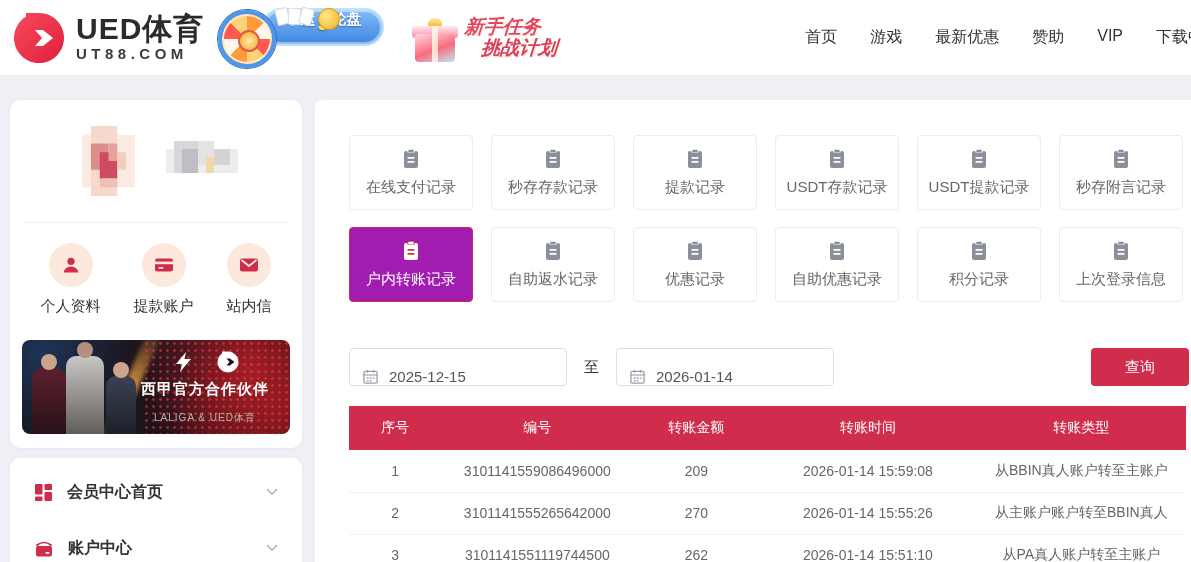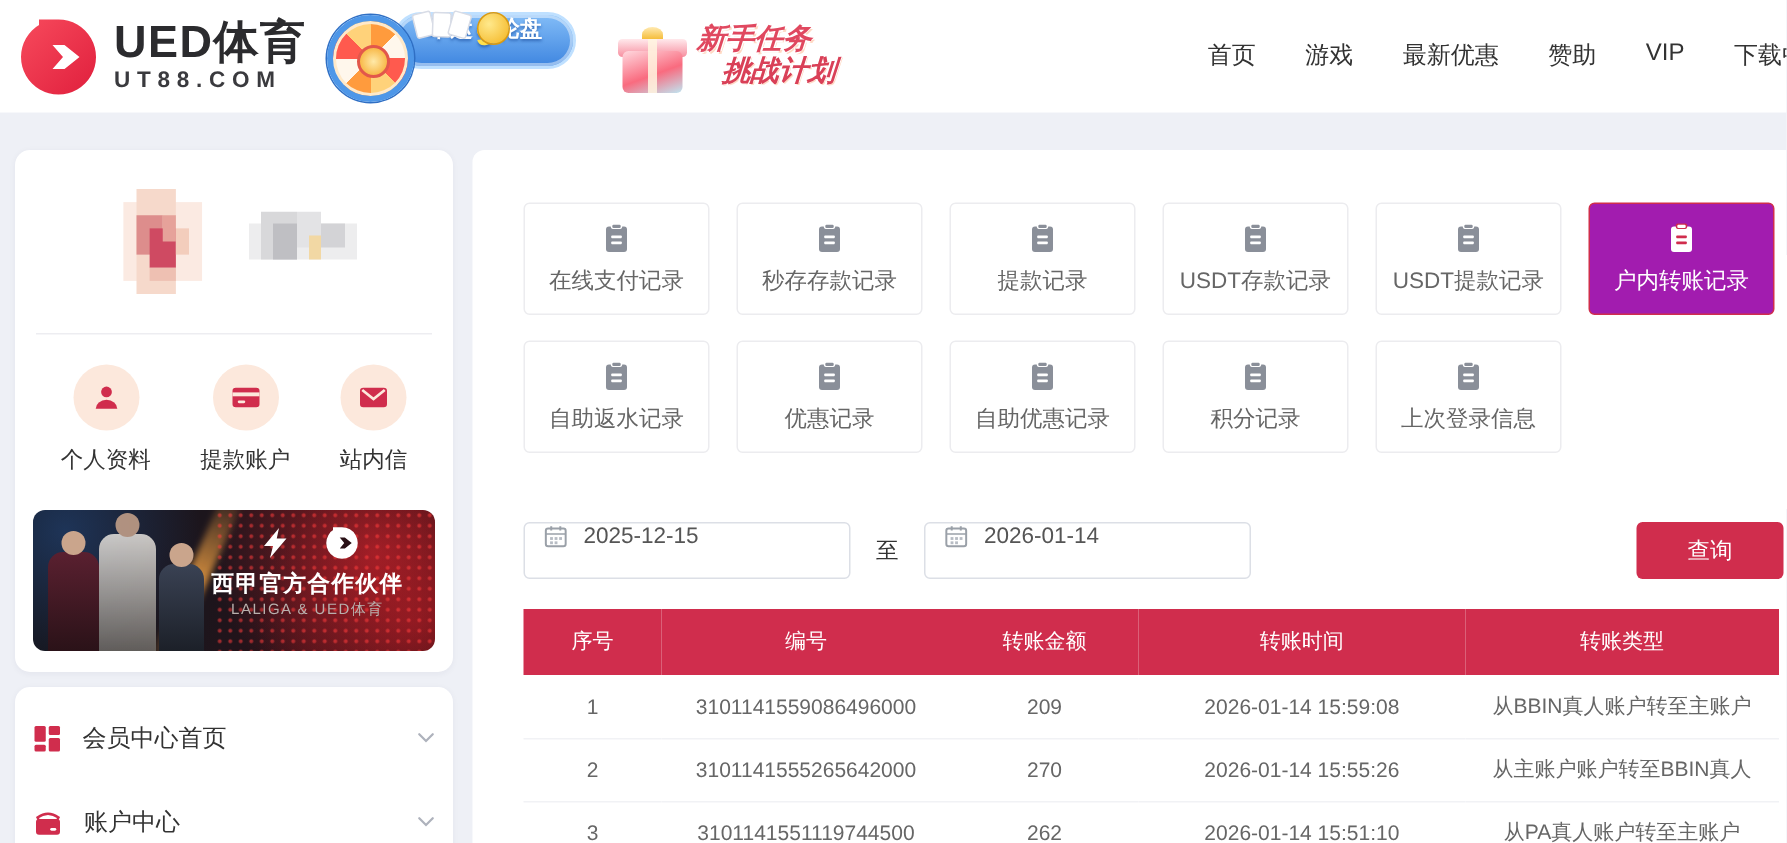--- a/index.html
+++ b/index.html
@@ -68,40 +68,40 @@
   .side-banner .dots { position:absolute; right:0; top:0; width:55%; height:100%;
       background-image:radial-gradient(rgba(255,60,60,.55) 1px, transparent 1.6px); background-size:7px 7px; }
   .sil { position:absolute; bottom:0; border-radius:10px 10px 0 0; }
   .sil1 { left:10px; width:34px; height:66px; background:linear-gradient(#5a2030,#2a1218); }
   .sil2 { left:44px; width:38px; height:78px; background:linear-gradient(#e8e4de,#6e6a66); opacity:.85; }
   .sil3 { left:84px; width:30px; height:58px; background:linear-gradient(#3a4254,#1c2028); }
   .sil1::before,.sil2::before,.sil3::before { content:""; position:absolute; top:-14px; left:50%; transform:translateX(-50%); width:16px; height:16px; border-radius:50%; background:#caa58c; }
   .banner-text { position:absolute; right:10px; top:10px; width:56%; text-align:center; }
   .banner-logos { display:flex; justify-content:center; gap:20px; margin-bottom:6px; }
   .banner-title { color:#fff; font-size:15px; font-weight:bold; letter-spacing:1px; }
-  .banner-sub { color:#b9b0ad; font-size:10px; margin-top:0; letter-spacing:1px; }
+  .banner-sub { color:#b9b0ad; font-size:10px; margin-top:12px; letter-spacing:1px; }
 
   .menu-card { margin-top:10px; padding:6px 0; }
-  .menu-item { height:56px; display:flex; align-items:center; gap:14px; padding:0 12px; cursor:pointer; }
+  .menu-item { height:56px; display:flex; align-items:center; gap:14px; padding:0 24px; cursor:pointer;font-weight:bold; }
   .menu-label { font-size:16px; color:#333; }
   .menu-item .chev { margin-left:auto; }
 
   
   .main { position:absolute; left:315px; top:100px; right:0; bottom:-8px; background:#fff; border-radius:8px 0 0 0; padding:35px 8px 0 34px; }
   .tabs-grid { display:grid; grid-template-columns:repeat(6,1fr); gap:17px 18px; width:834px; }
   .tab { height:75px; border:1px solid #ececef; border-radius:4px; background:#fff; display:flex; flex-direction:column; align-items:center; justify-content:center; gap:9px; cursor:pointer; color:#666; }
   .tab .tab-label { font-size:15px; }
   .tab .clip-body { fill:#8a8f99; }
   .tab .clip-line { fill:#fff; }
   .tab.active { background:#a21caf; border-color:#d02d4d; color:#fff; }
   .tab.active .clip-body { fill:#fff; }
   .tab.active .clip-line { fill:#d02d4d; }
 
   .filter-row { margin-top:46px; display:flex; align-items:center; width:840px; }
-  .date-input { width:218px; height:38px; border:1px solid #dcdfe6; border-radius:4px; background:#fff; display:flex; align-items:flex-start; gap:10px; padding:0 12px; cursor:text; }
+  .date-input { width:218px; height:38px; border:1px solid #dcdfe6; border-radius:4px; background:#fff; display:flex; align-items:flex-end; gap:10px; padding:0 12px; cursor:text; }
   .date-value { font-size:15px; color:#555; }
   .date-sep { margin:0 17px; font-size:15px; color:#333; }
   .search-btn { margin-left:auto; width:98px; height:38px; background:#d02d4d; border:none; border-radius:4px; color:#fff; font-size:15px; cursor:pointer; font-family:inherit; }
 
   table.records { margin-top:20px; width:837px; border-collapse:collapse; }
   table.records th { background:#d02d4d; color:#fff; font-size:14px; font-weight:normal; height:44px; text-align:center; }
   table.records td { height:42px; font-size:14px; color:#666; text-align:center; border-bottom:1px solid #f1f2f5; background:#fff; }
 </style>
 </head>
 <body>
@@ -306,20 +306,30 @@
   </div>
       <div class="tab">
     <svg width="20" height="21" viewBox="0 0 20 21">
       <rect class="clip-body" x="3" y="3" width="14" height="17" rx="2"></rect>
       <rect class="clip-line" x="6.2" y="1" width="7.6" height="3.6" rx="1.2"></rect>
       <rect class="clip-body" x="7.2" y="1.8" width="5.6" height="2.2" rx="0.8"></rect>
       <rect class="clip-line" x="6.5" y="9" width="7" height="1.8" rx="0.5"></rect>
       <rect class="clip-line" x="6.5" y="13" width="7" height="1.8" rx="0.5"></rect>
     </svg>
     <span class="tab-label">USDT提款记录</span>
+  </div>
+      <div class="tab">
+    <svg width="20" height="21" viewBox="0 0 20 21">
+      <rect class="clip-body" x="3" y="3" width="14" height="17" rx="2"></rect>
+      <rect class="clip-line" x="6.2" y="1" width="7.6" height="3.6" rx="1.2"></rect>
+      <rect class="clip-body" x="7.2" y="1.8" width="5.6" height="2.2" rx="0.8"></rect>
+      <rect class="clip-line" x="6.5" y="9" width="7" height="1.8" rx="0.5"></rect>
+      <rect class="clip-line" x="6.5" y="13" width="7" height="1.8" rx="0.5"></rect>
+    </svg>
+    <span class="tab-label">秒存附言记录</span>
   </div>
       <div class="tab active">
     <svg width="20" height="21" viewBox="0 0 20 21">
       <rect class="clip-body" x="3" y="3" width="14" height="17" rx="2"></rect>
       <rect class="clip-line" x="6.2" y="1" width="7.6" height="3.6" rx="1.2"></rect>
       <rect class="clip-body" x="7.2" y="1.8" width="5.6" height="2.2" rx="0.8"></rect>
       <rect class="clip-line" x="6.5" y="9" width="7" height="1.8" rx="0.5"></rect>
       <rect class="clip-line" x="6.5" y="13" width="7" height="1.8" rx="0.5"></rect>
     </svg>
     <span class="tab-label">户内转账记录</span>

